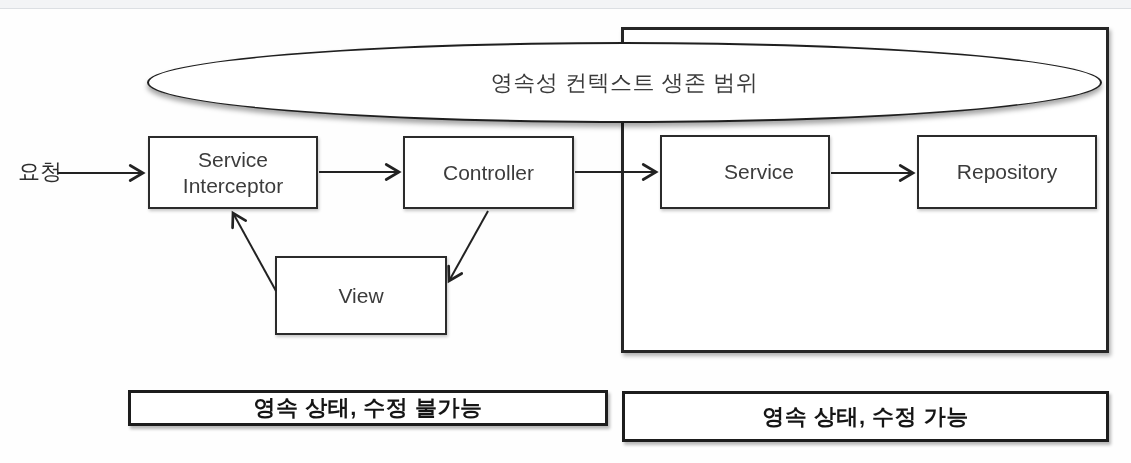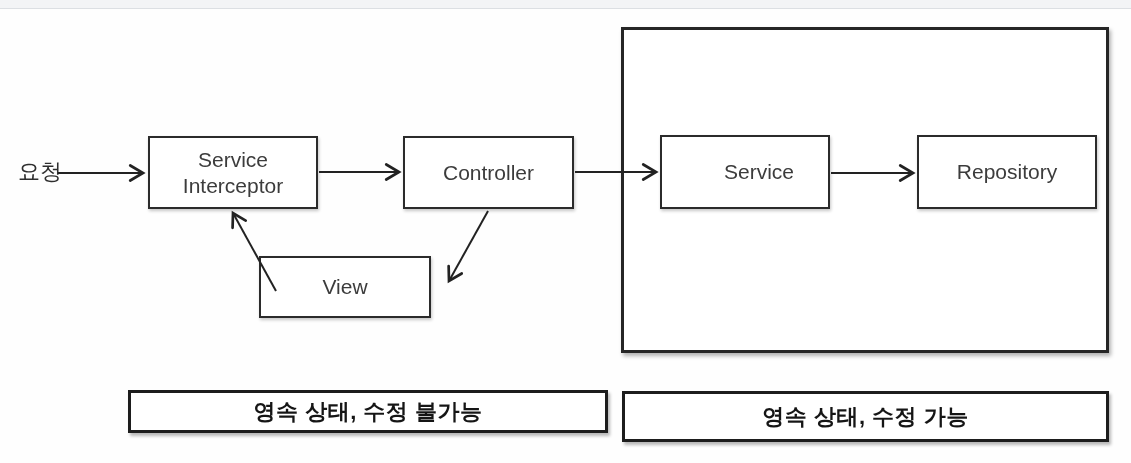--- a/index.html
+++ b/index.html
@@ -74,21 +74,21 @@
     color: #3c3c3c;
     line-height: 1.2;
     text-align: center;
     box-shadow: 1px 2px 3px rgba(0,0,0,0.22);
     z-index: 3;
   }
   .node-filter     { left: 148px; top: 136px; width: 170px; height: 73px; }
   .node-controller { left: 403px; top: 136px; width: 171px; height: 73px; }
   .node-service    { left: 660px; top: 135px; width: 170px; height: 74px; padding-left: 28px; }
   .node-repository { left: 917px; top: 135px; width: 180px; height: 74px; }
-  .node-view       { left: 259px; top: 256px; width: 172px; height: 62px; }
+  .node-view       { left: 275px; top: 256px; width: 172px; height: 79px; }
   .request-label {
     position: absolute;
     left: 12px; top: 157px;
     width: 50px;
     text-align: right;
     font-size: 22px;
     color: #2e2e2e;
     z-index: 3;
   }
   .footer-box {
@@ -99,39 +99,42 @@
     display: flex;
     align-items: center;
     justify-content: center;
     font-size: 22px;
     font-weight: bold;
     color: #151515;
     letter-spacing: 0.5px;
     box-shadow: 2px 3px 3px rgba(0,0,0,0.28);
     z-index: 3;
   }
-  .footer-left  { left: 128px; top: 390px; width: 480px; height: 43px; }
+  .footer-left  { left: 128px; top: 390px; width: 480px; height: 36px; }
   .footer-right { left: 622px; top: 391px; width: 487px; height: 51px; }
   .arrows-layer {
     position: absolute;
     left: 0; top: 0;
     width: 1131px; height: 463px;
     z-index: 4;
     pointer-events: none;
   }
 </style>
 </head>
 <body>
 
 <div class="canvas">
 
   <div class="top-strip"></div>
 
   <div class="scope-rect"></div>
 
+  <div class="ellipse">
+    <span class="ellipse-label">영속성 컨텍스트 생존 범위</span>
+  </div>
 
   <div class="node node-filter">
     <span>Service</span>
     <span>Interceptor</span>
   </div>
 
   <div class="node node-controller">
     <span>Controller</span>
   </div>
 

